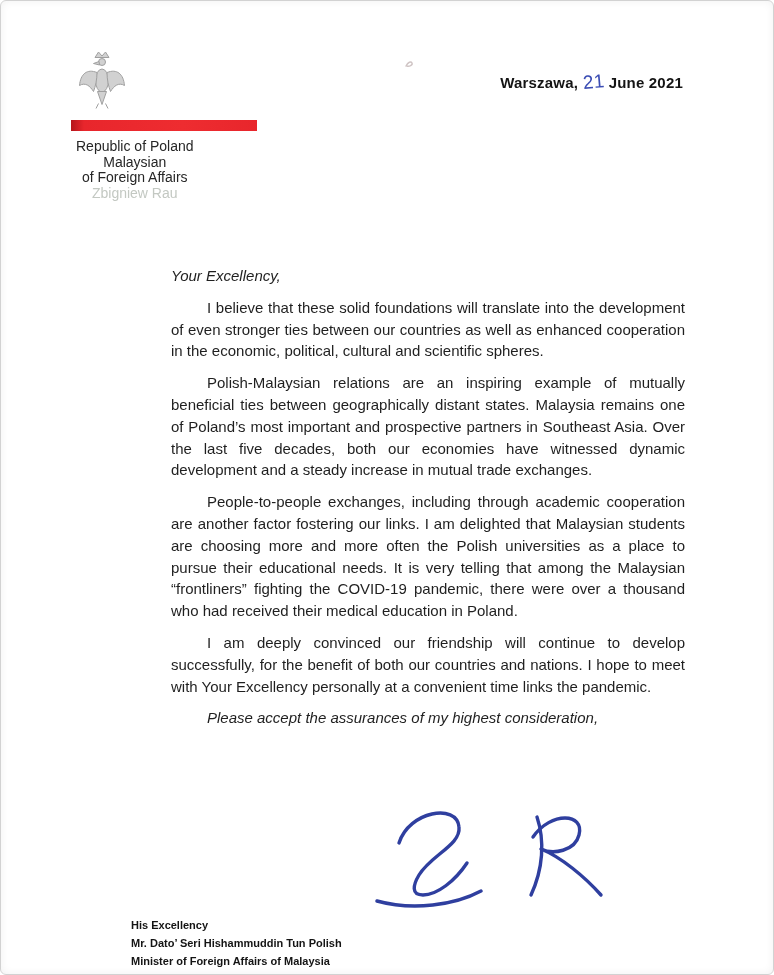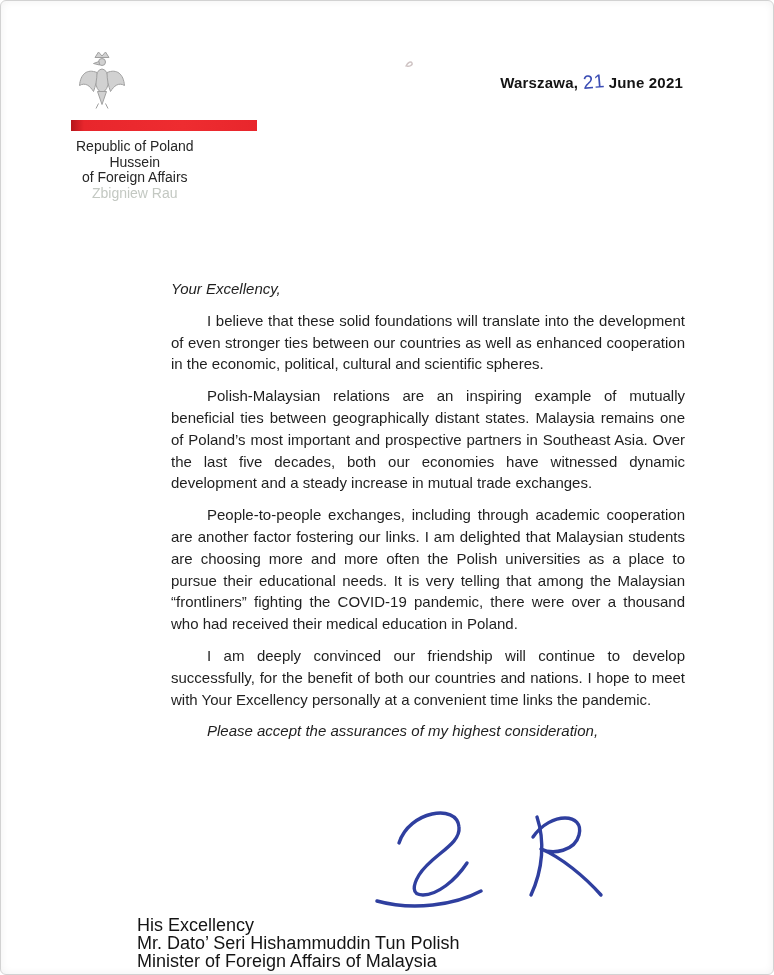--- a/index.html
+++ b/index.html
@@ -60,43 +60,43 @@
   .scan-mark {
     position: absolute;
     left: 402px; top: 55px;
     width: 12px; height: 12px;
     opacity: 0.5;
   }
 
   
   .body-text {
     position: absolute;
-    left: 170px; top: 277px;
+    left: 170px; top: 264px;
     width: 514px;
     font-size: 15px;
     line-height: 21.8px;
     text-align: justify;
     color: #1f1f1f;
   }
   .body-text p { margin: 0 0 10px 0; }
   .salutation { font-style: italic; text-align: left; }
   .para { text-indent: 36px; }
   .closing { font-style: italic; text-indent: 36px; text-align: left; margin-top: 2px; }
   sup { font-size: 10px; vertical-align: super; line-height: 0; }
 
   
   .signature { position: absolute; left: 368px; top: 800px; width: 262px; height: 108px; }
 
   
   .recipient {
     position: absolute;
-    left: 136px; top: 915px;
-    font-size: 18px;
+    left: 130px; top: 915px;
+    font-size: 11px;
     line-height: 18px;
-    font-weight: normal;
+    font-weight: bold;
     color: #141414;
   }
 </style>
 </head>
 <body>
 
 <div class="page">
 
   <div class="date">
     <span>Warszawa,</span><span class="hand">21</span><span>June  2021</span>
@@ -114,21 +114,21 @@
         <path d="M41 82 L50 108 L59 82 Z"></path>
         <path d="M43 106 L38 116 M57 106 L62 116" fill="none"></path>
       </g>
     </svg>
   </div>
 
   <div class="red-bar"></div>
 
   <div class="sender">
     <div>Republic of Poland</div>
-    <div>Hussein</div>
+    <div>Malaysian</div>
     <div>of Foreign Affairs</div>
     <div class="faint">Zbigniew Rau</div>
   </div>
 
   <div class="scan-mark">
     <svg viewBox="0 0 12 12" width="12" height="12" aria-hidden="true">
       <path d="M3 8 C5 4 8 3 9 5 C10 7 6 9 4 8" fill="none" stroke="#a08a8a" stroke-width="1.4" stroke-linecap="round"></path>
     </svg>
   </div>
 

